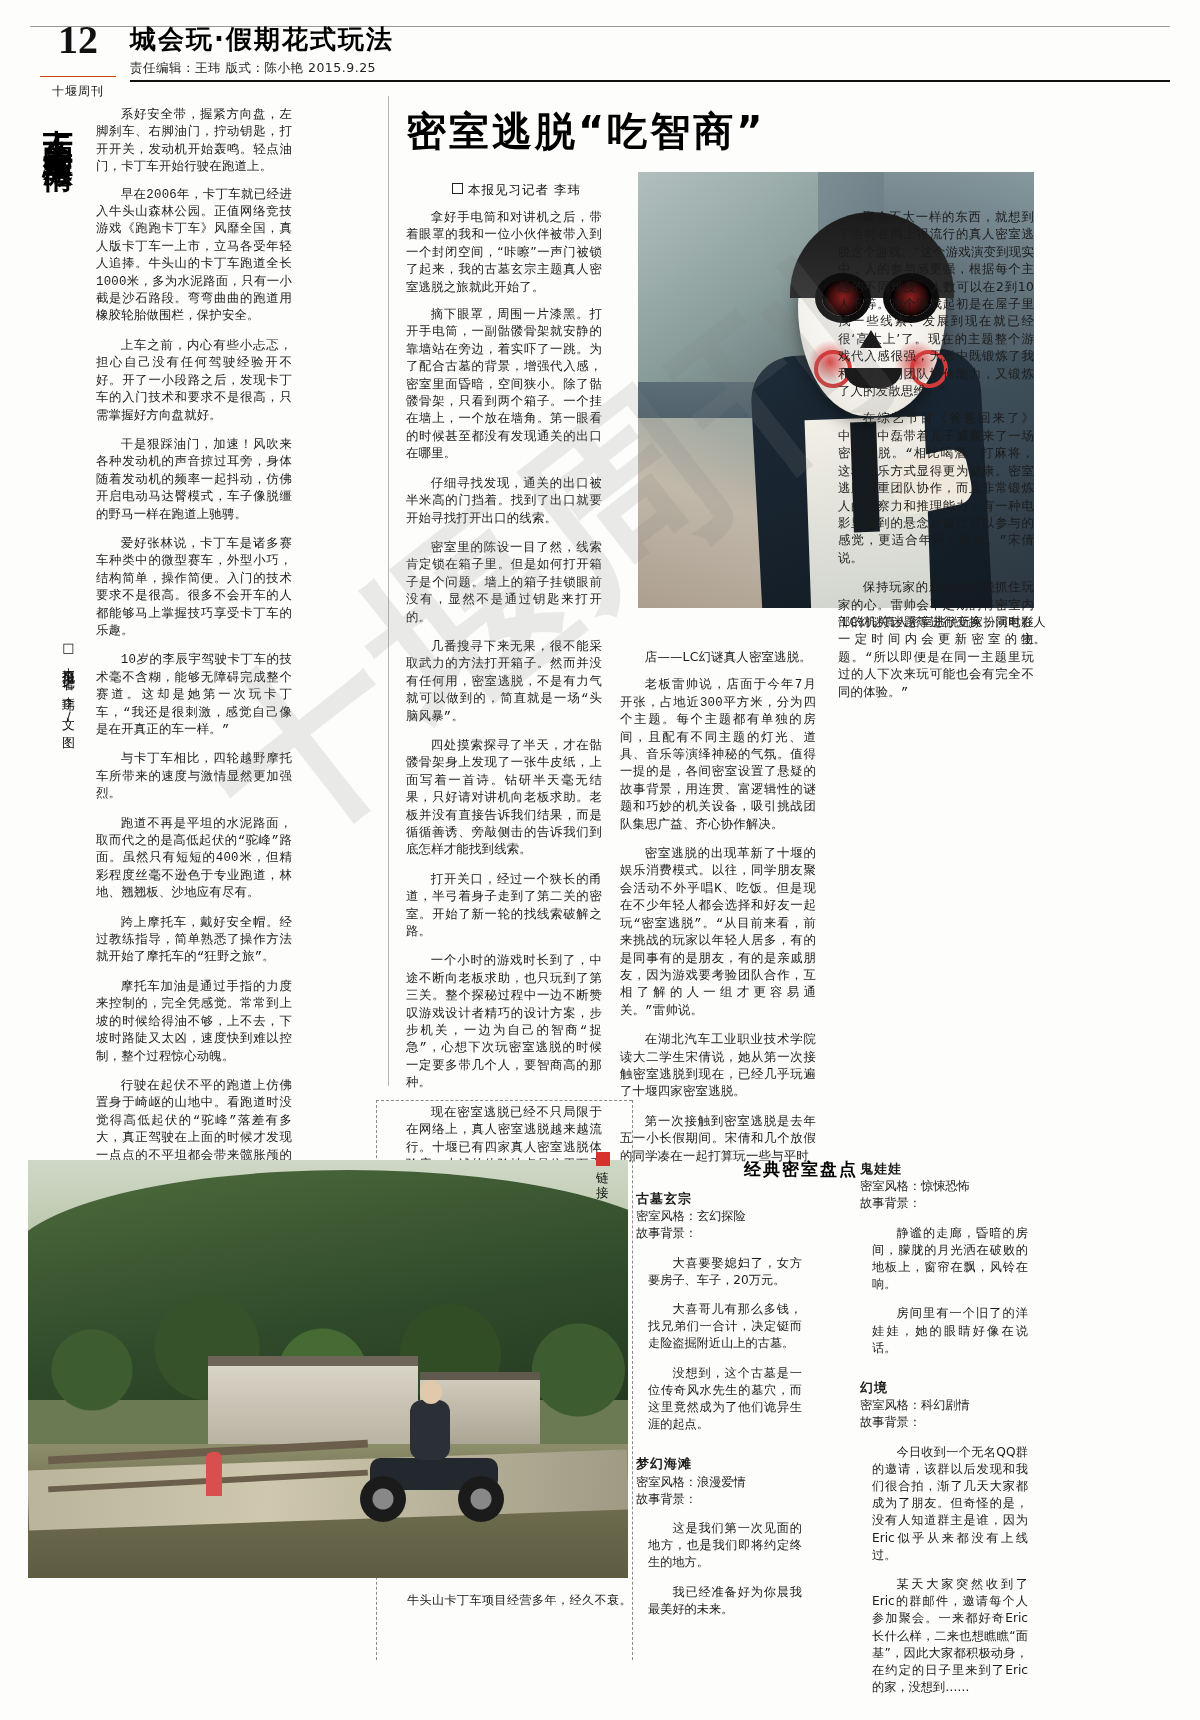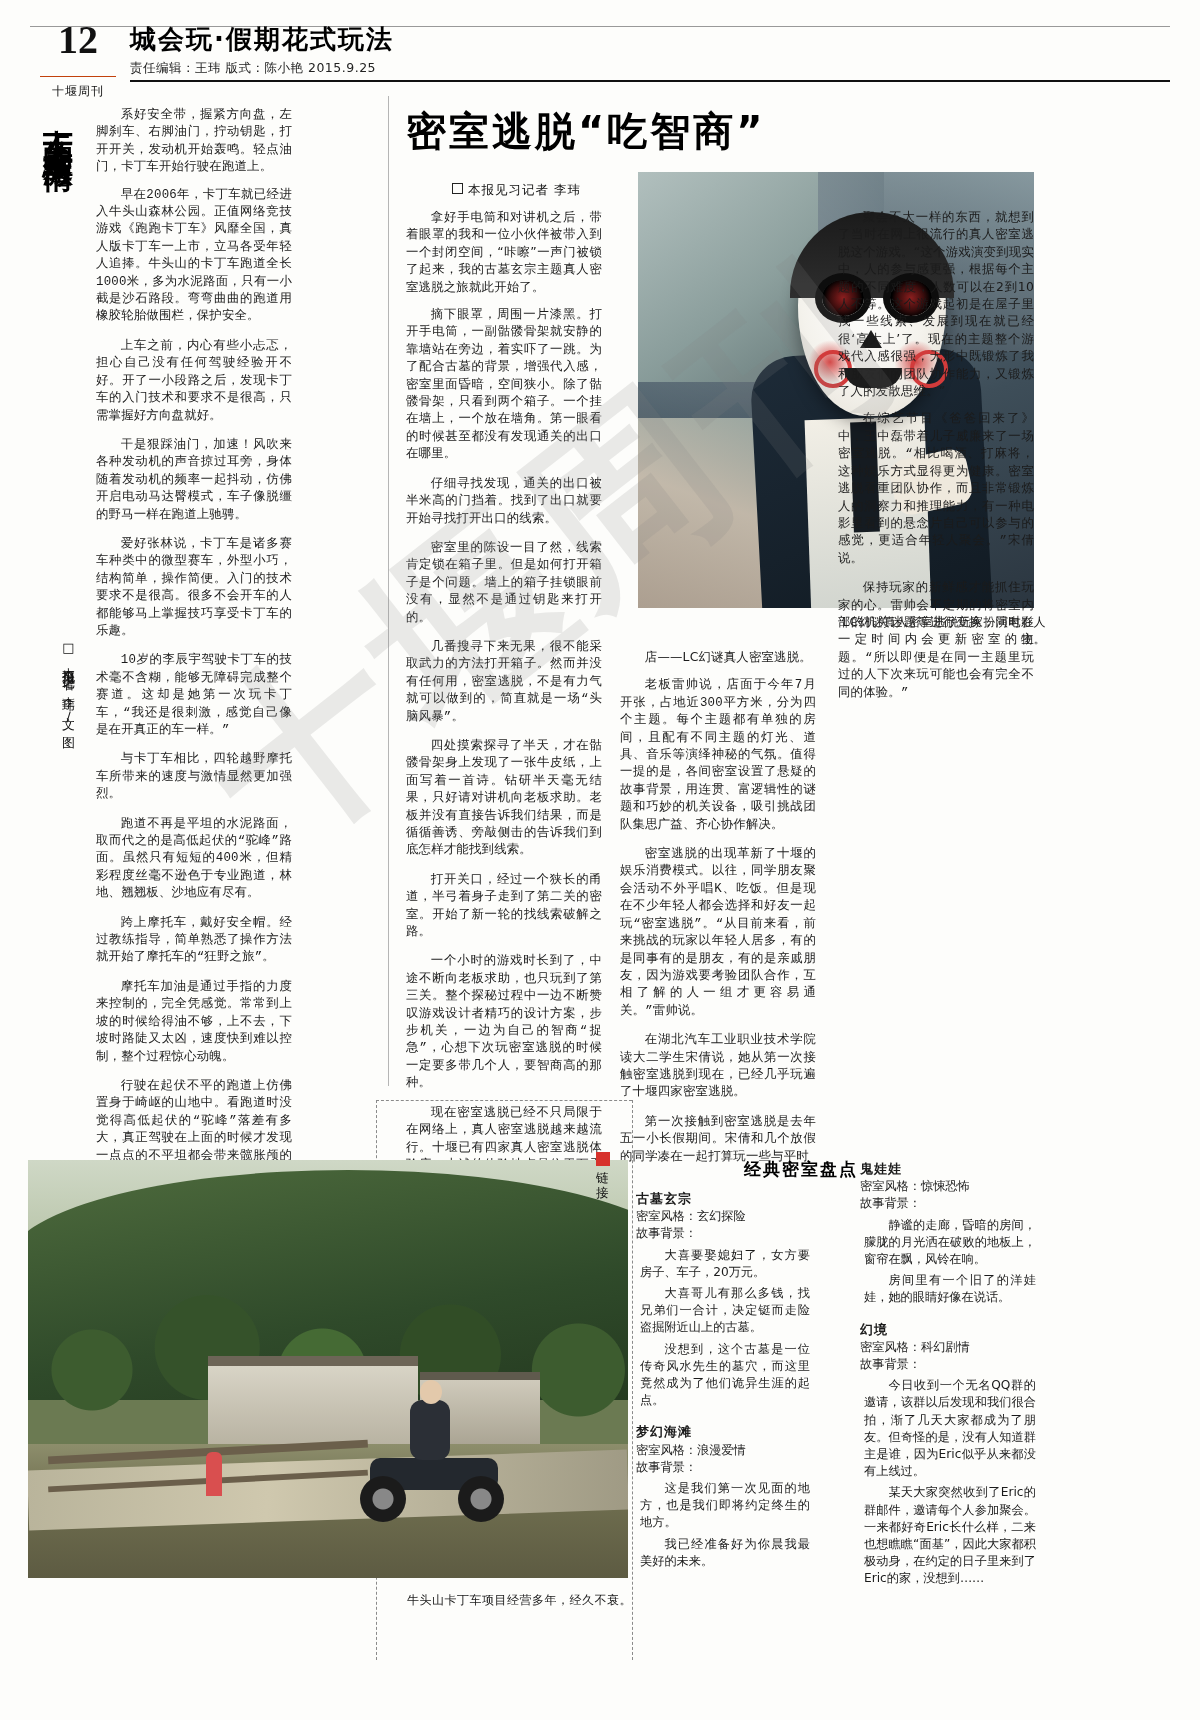--- a/index.html
+++ b/index.html
@@ -393,21 +393,21 @@
   }
   #sb-col-1 { left: 636px; top: 1190px; width: 178px; }
   #sb-col-2 { left: 860px; top: 1160px; width: 180px; }
   .sb-h {
     font-weight: bold;
     font-size: 13px;
     letter-spacing: 1px;
     margin-bottom: 1px;
   }
   .sb-sub { margin: 0; }
-  .sb-p { text-indent: 2em; margin: 4px; }
+  .sb-p { text-indent: 2em; margin: 12px; }
 
   
   .sep-v {
     position: absolute;
     left: 376px; top: 1100px;
     height: 560px;
     border-left: 1px dashed #8a8a8a;
   }
   .sep-h {
     position: absolute;

